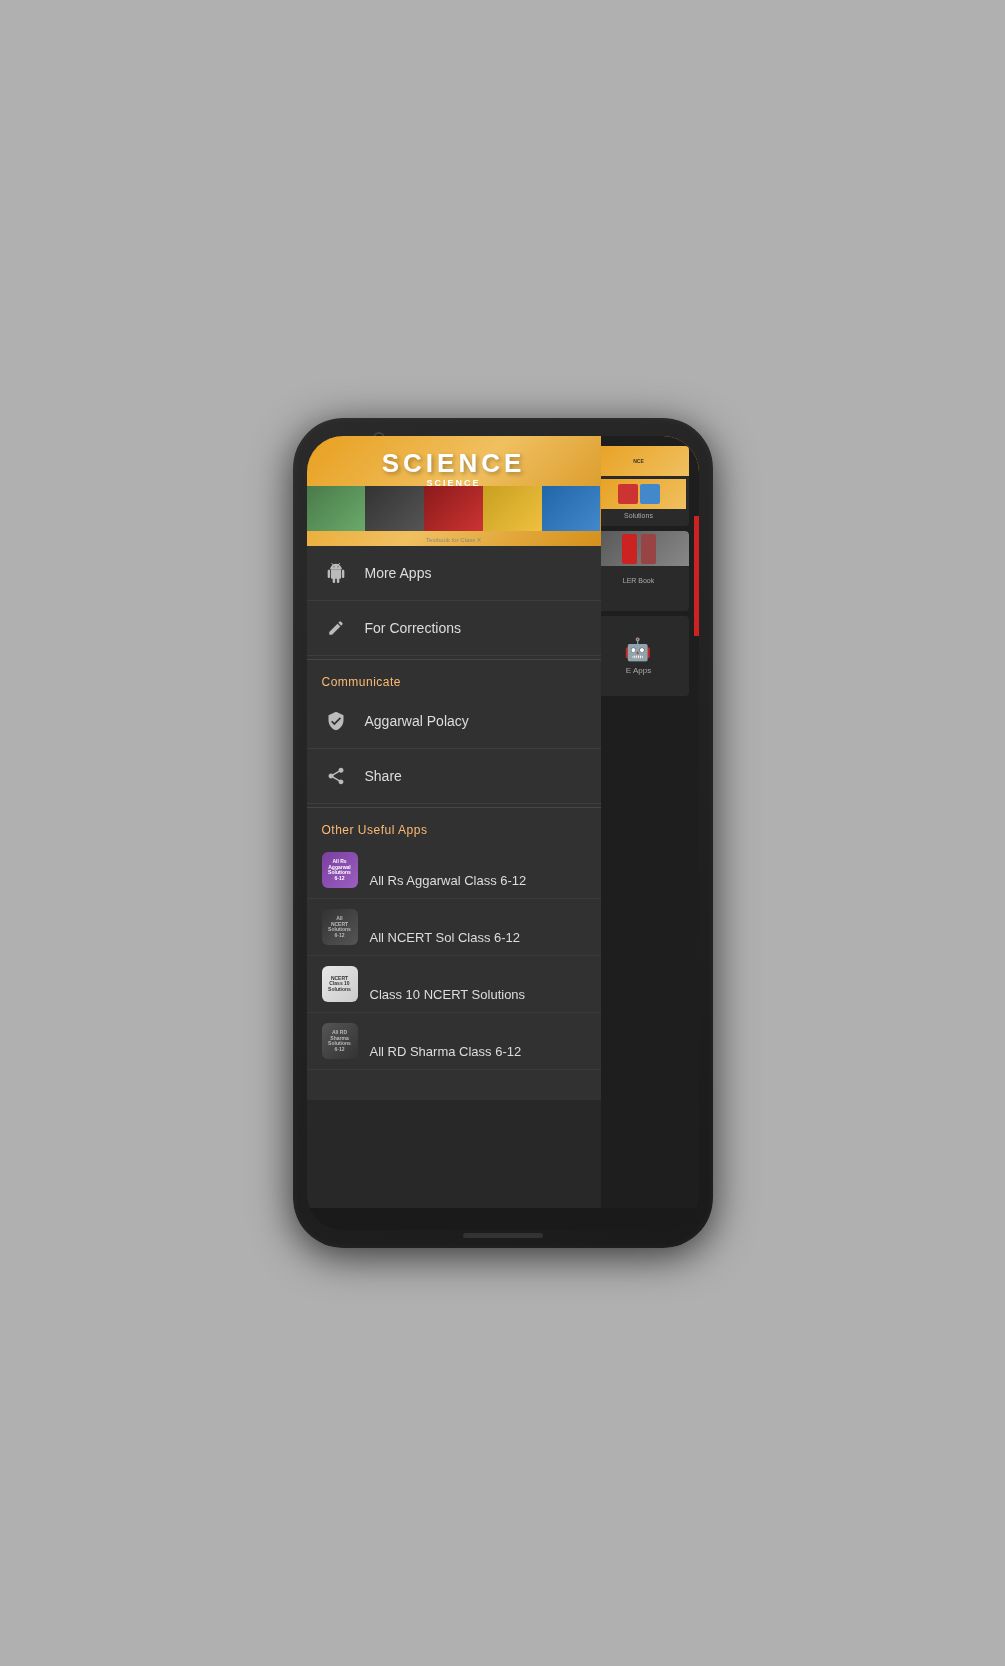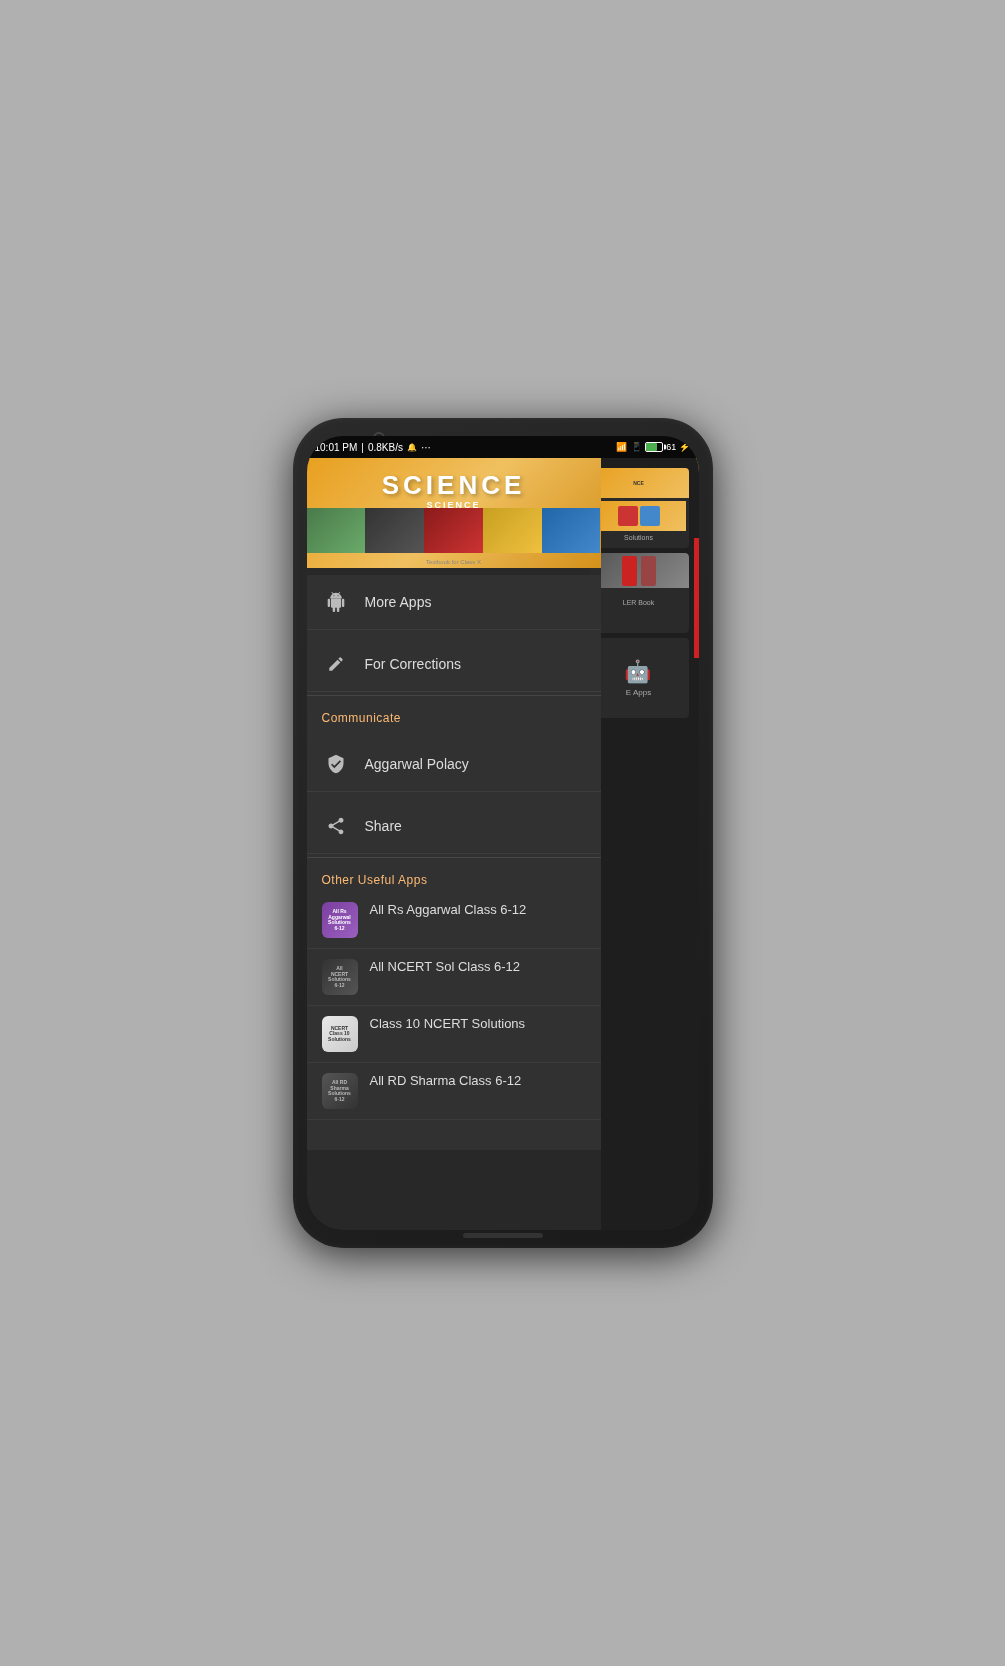--- a/index.html
+++ b/index.html
@@ -267,21 +267,20 @@
     
     .drawer-menu {
       background: rgba(50,50,50,0.98);
     }
     .drawer-item {
       display: flex;
       align-items: center;
       padding: 13px 15px;
       border-bottom: 1px solid rgba(255,255,255,0.06);
       cursor: pointer;
-      margin-top: 7px;
     }
     .drawer-item.active { background: rgba(255,255,255,0.08); }
     .drawer-icon {
       width: 28px;
       height: 28px;
       margin-right: 15px;
       display: flex;
       align-items: center;
       justify-content: center;
       font-size: 16px;
@@ -305,21 +304,21 @@
 
     .divider {
       height: 1px;
       background: rgba(255,255,255,0.1);
       margin: 3px 0;
     }
 
     
     .app-list-item {
       display: flex;
-      align-items: flex-start;
+      align-items: flex-end;
       padding: 10px 15px;
       border-bottom: 1px solid rgba(255,255,255,0.05);
       cursor: pointer;
     }
     .app-icon-thumb {
       width: 36px;
       height: 36px;
       border-radius: 6px;
       margin-right: 12px;
       flex-shrink: 0;
@@ -352,38 +351,20 @@
     }
   </style>
 </head>
 <body>
 
 <div class="phone-outer">
   <div class="phone-speaker-top"></div>
   <div class="phone-camera"></div>
   <div class="phone-screen">
 
-    <div class="status-bar">
-      <div class="status-left">
-        <span>10:01 PM</span>
-        <span>|</span>
-        <span>0.8KB/s</span>
-        <span style="font-size:8px;">🔔</span>
-        <span>···</span>
-      </div>
-      <div class="status-right">
-        <span style="font-size:9px;">📶</span>
-        <span style="font-size:9px;">📱</span>
-        <div class="battery-icon">
-          <div class="battery-fill"></div>
-        </div>
-        <span style="font-size:9px;">61</span>
-        <span style="font-size:9px;">⚡</span>
-      </div>
-    </div>
 
     <div class="screen-content">
 
       <div class="app-bg">
 
         <div class="science-header">
           <div class="science-title-text">SCIENCE</div>
           <div class="science-subtitle">SCIENCE</div>
           <div class="science-images">
             <div class="sci-img sci-img-1"></div>

